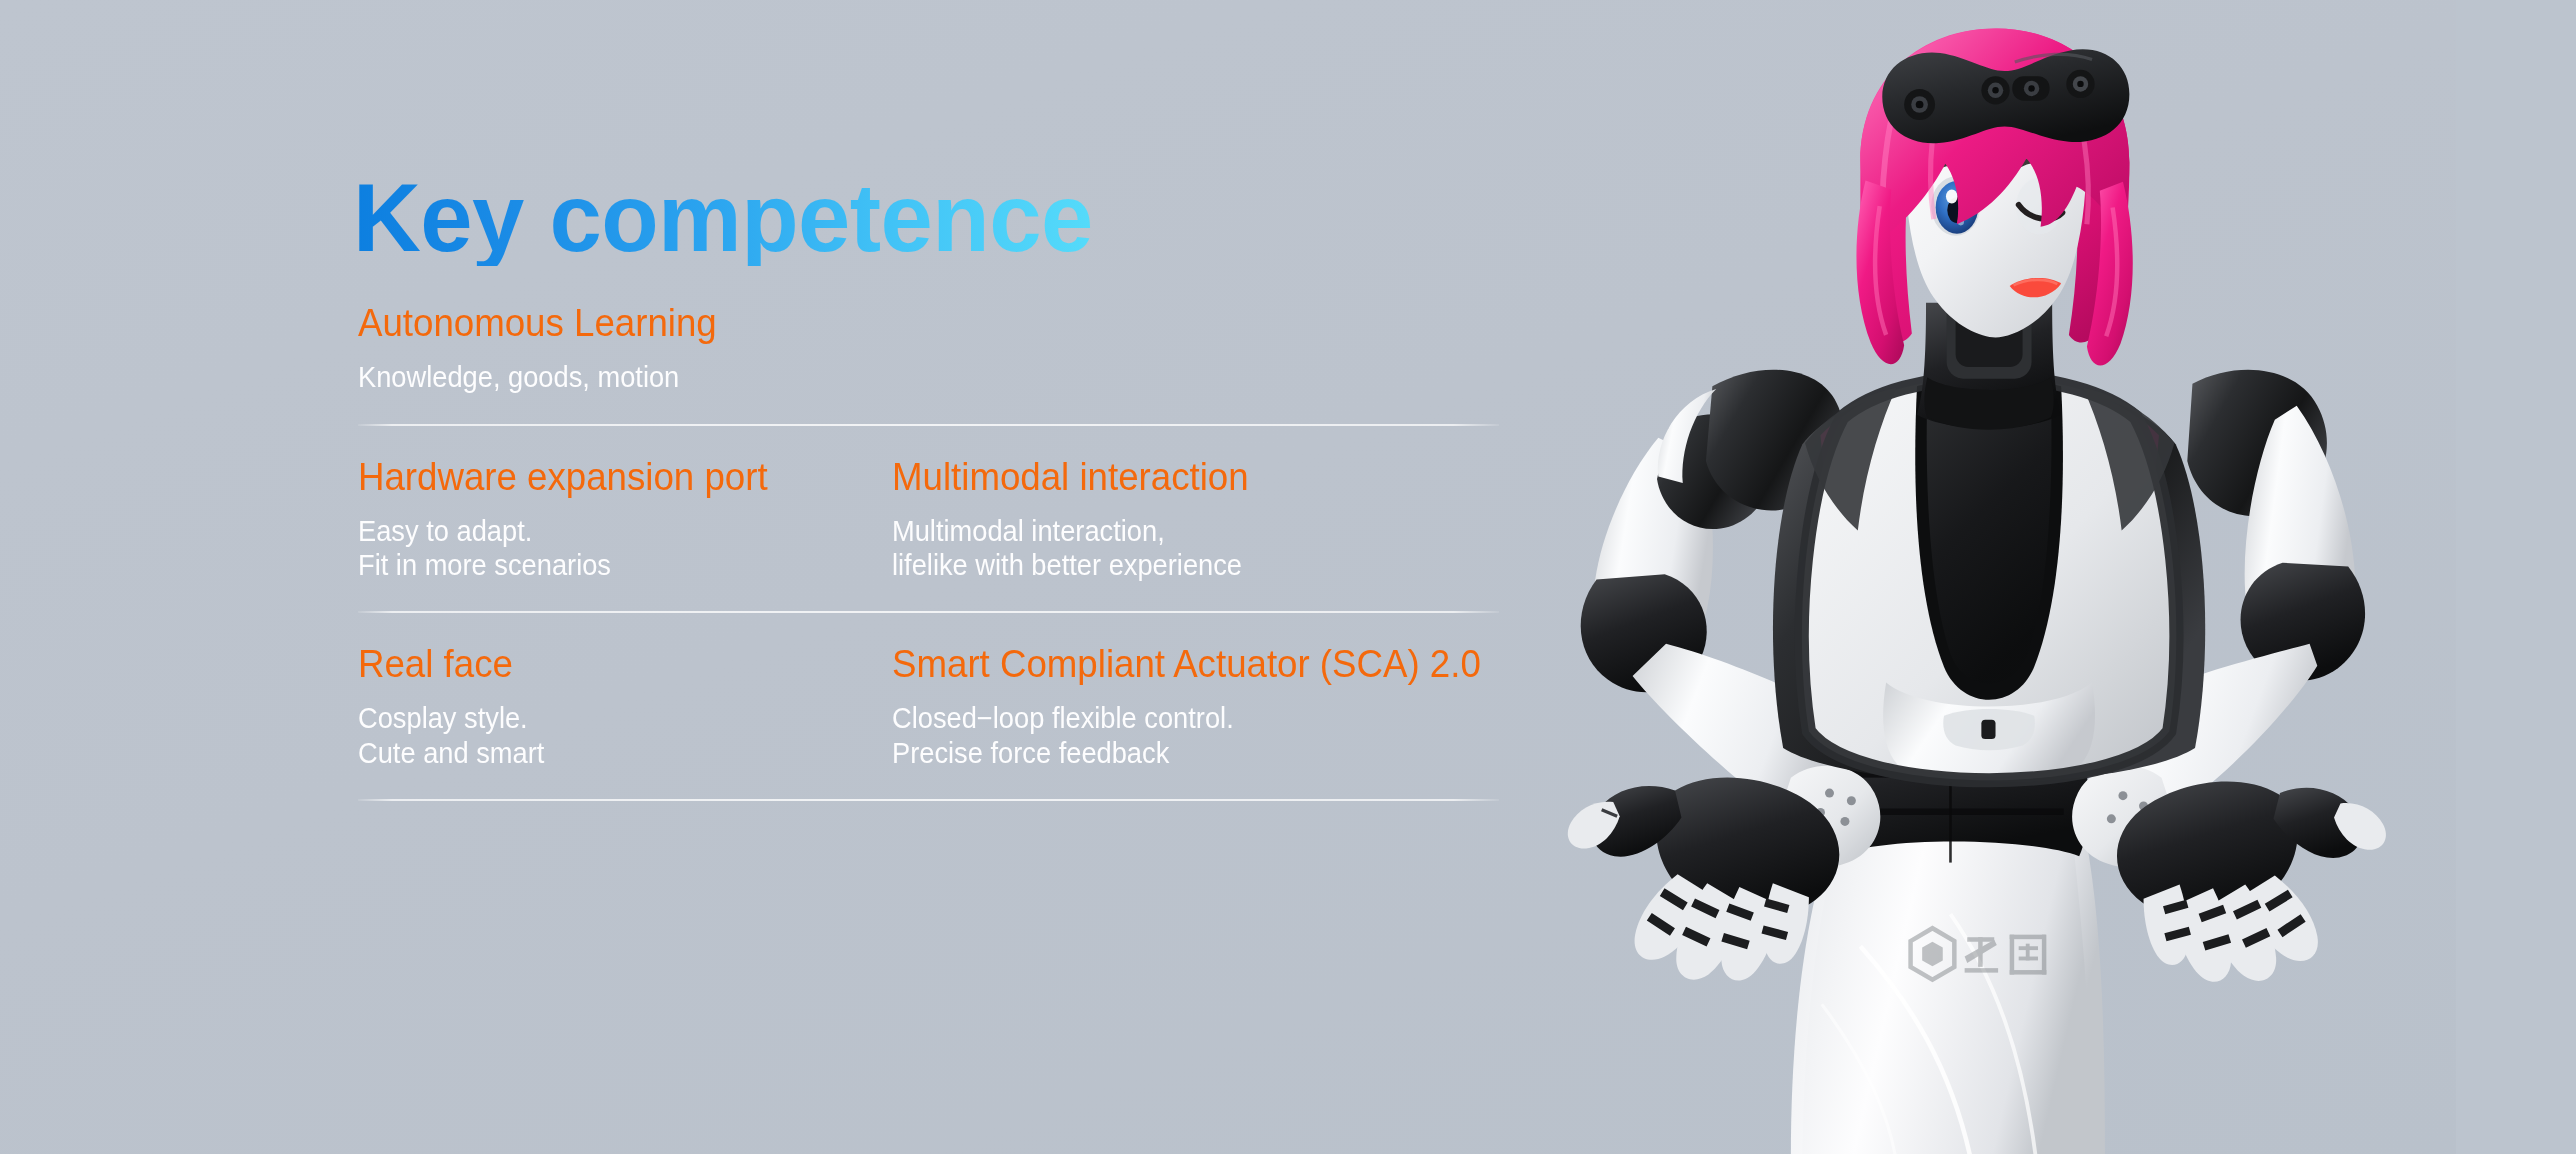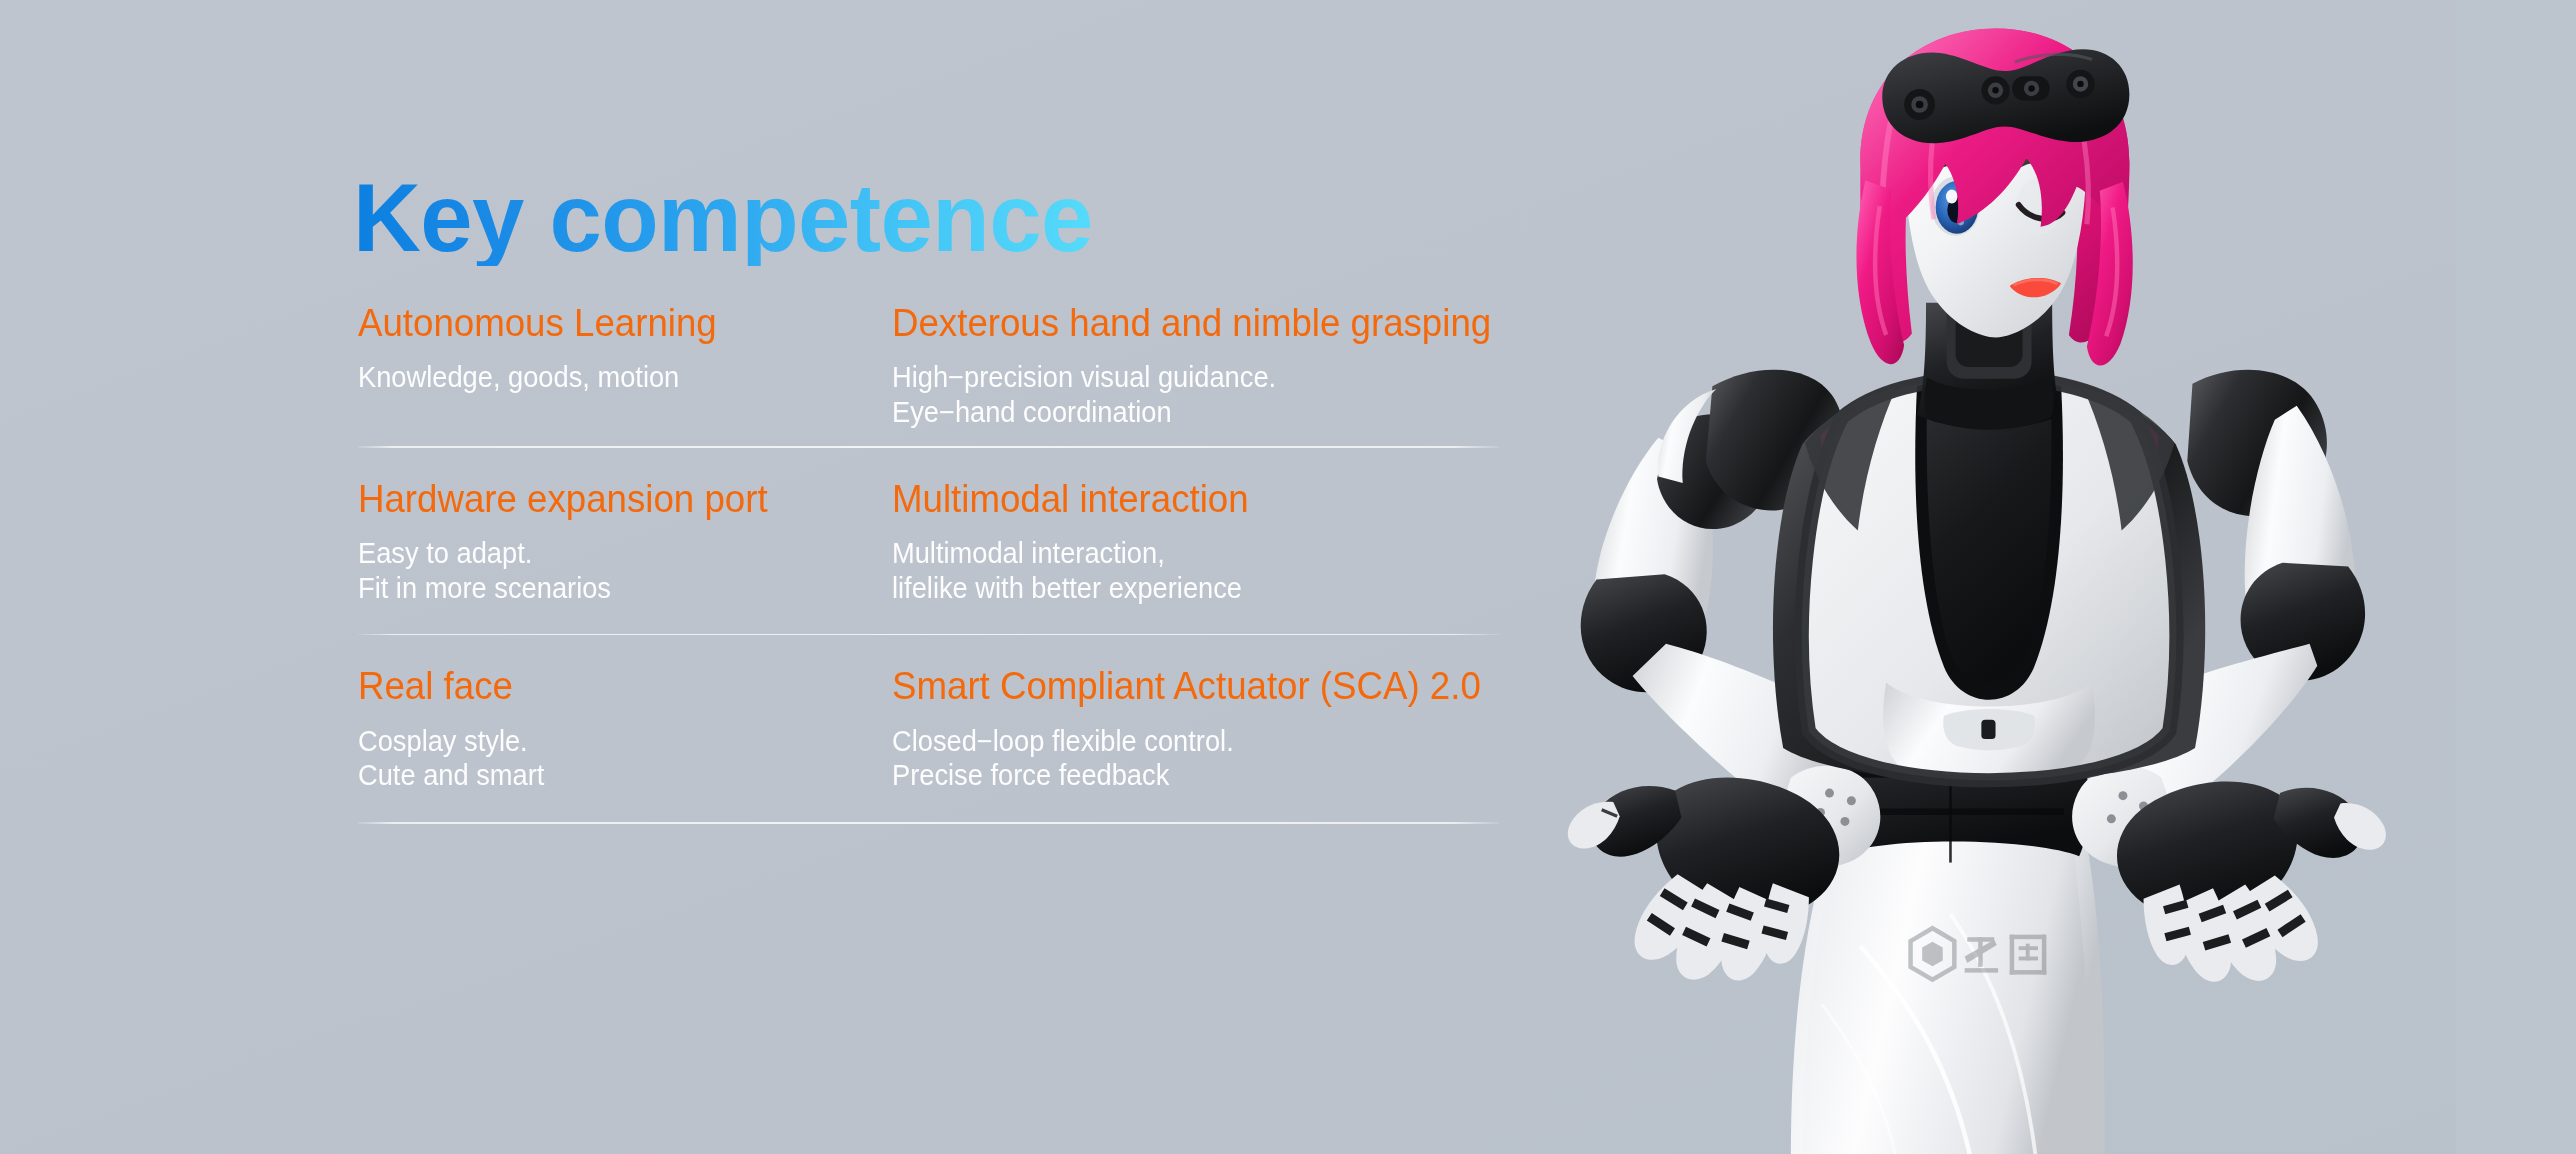--- a/index.html
+++ b/index.html
@@ -67,21 +67,21 @@
     font-size:29px;
     line-height:1.19;
     font-weight:400;
     margin-top:16.7px;
     white-space:pre-line;
     transform:scaleX(0.94);
     transform-origin:left center;
   }
 
   
-  .r1{padding-top:0px;padding-bottom:19px;}
+  .r1{padding-top:0px;padding-bottom:31px;flex-direction:column;}
   .r2{padding-top:31px;padding-bottom:30px;}
   .r3{padding-top:31px;padding-bottom:31px;}
   .r4{padding-top:31px;padding-bottom:0;}
 
   
   #robot{
     position:absolute;left:1500px;top:0px;
     width:1076px;height:1155px;
   }
   #robot svg{display:block;width:100%;height:100%;}
@@ -92,25 +92,20 @@
 <div id="slide">
 
   <div id="title">Key competence</div>
 
   <div id="grid">
 
     <div class="feat-row sep r1">
       <div class="cell left">
         <div class="feat-head">Autonomous Learning</div>
         <div class="feat-body">Knowledge, goods, motion</div>
-      </div>
-      <div class="cell right">
-        <div class="feat-head">Dexterous hand and nimble grasping</div>
-        <div class="feat-body">High−precision visual guidance.
-Eye−hand coordination</div>
       </div>
     </div>
 
     <div class="feat-row sep r2">
       <div class="cell left">
         <div class="feat-head">Hardware expansion port</div>
         <div class="feat-body">Easy to adapt.
 Fit in more scenarios</div>
       </div>
       <div class="cell right">

